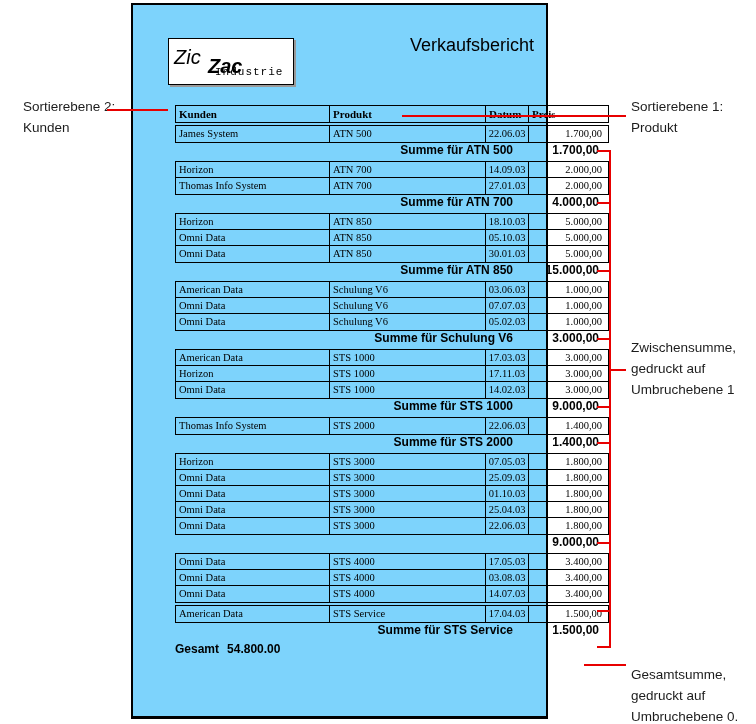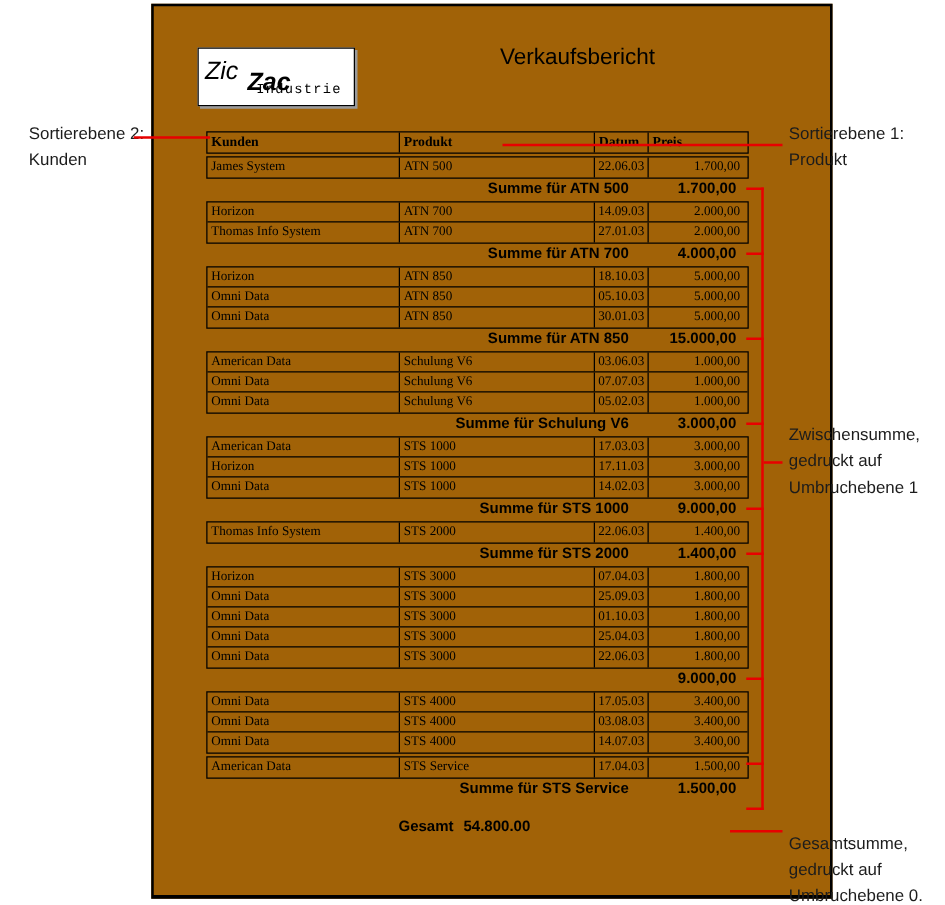--- a/index.html
+++ b/index.html
@@ -1,20 +1,20 @@
 <!DOCTYPE html>
 <html><head>
 <meta charset="utf-8">
 <style>
   html,body{margin:0;padding:0;background:#fff;}
   #wrap{position:relative;width:756px;height:724px;background:#fff;overflow:hidden;
         font-family:"Liberation Sans",sans-serif;}
 
   
-  .page{position:absolute;left:121px;top:3px;width:545px;height:716px;background:#a16207;
+  .page{position:absolute;left:131px;top:3px;width:417px;height:716px;background:#7dd3fc;
         border:2px solid #000;border-right-width:2px;border-bottom-width:3px;box-sizing:border-box;}
 
   
   .logo{position:absolute;left:35px;top:33px;width:124px;height:45px;border:1px solid #000;
         box-shadow:2px 2px 0 #9a9a9a;background:#fff;}
   .logo-zic{position:absolute;left:5px;top:7px;font:italic 20px "Liberation Sans",sans-serif;color:#000;}
   .logo-zac{position:absolute;left:39px;top:16px;font:italic 600 20px "Liberation Sans",sans-serif;color:#000;}
   .logo-industrie{position:absolute;left:46px;top:3px;font:11px "Liberation Mono",monospace;
         letter-spacing:1px;color:#000;margin-top:24px;}
 
@@ -29,21 +29,21 @@
      font:10.5px/13px "Liberation Serif",serif;color:#000;box-sizing:border-box;}
   .c:last-child{border-right:none;}
   .c-datum{text-align:center;padding-left:0;}
   .c-preis{text-align:right;padding-right:6px;padding-left:0;}
   .group{border:1px solid #000;margin-top:2px;box-sizing:border-box;}
   .row{height:16px;border-bottom:1px solid #000;}
   .row:last-child{border-bottom:none;}
   .summe{display:flex;height:16px;align-items:flex-start;font:bold 12px "Liberation Sans",sans-serif;color:#000;}
   .summe-label{width:338px;text-align:right;white-space:nowrap;}
   .summe-amount{flex:1;text-align:right;padding-right:10px;white-space:nowrap;}
-  .gesamt{height:17px;line-height:17px;text-align:center;padding-right:21px;margin-top:15px;
+  .gesamt{height:17px;line-height:17px;text-align:left;padding-right:21px;margin-top:3px;
           font:bold 12px "Liberation Sans",sans-serif;color:#000;}
   .gesamt .ges-label{margin-right:8px;}
 
   
   .annotation{position:absolute;font:13.5px/21px "Liberation Sans",sans-serif;color:#1c1c1c;
               white-space:pre-line;}
   #ann-left{left:23px;top:96px;width:115px;}
   #ann-r1{left:631px;top:96px;width:122px;}
   #ann-r2{left:631px;top:337px;width:122px;}
   #ann-r3{left:631px;top:664px;width:124px;}
@@ -186,21 +186,21 @@
             </div>
           </div>
           <div class="summe">
             <span class="summe-label">Summe für STS 2000</span>
             <span class="summe-amount">1.400,00</span>
           </div>
           <div class="group">
             <div class="row">
               <div class="c c-kunde">Horizon</div>
               <div class="c c-produkt">STS 3000</div>
-              <div class="c c-datum">07.04.03</div>
+              <div class="c c-datum">07.05.03</div>
               <div class="c c-preis">1.800,00</div>
             </div>
             <div class="row">
               <div class="c c-kunde">Omni Data</div>
               <div class="c c-produkt">STS 3000</div>
               <div class="c c-datum">25.09.03</div>
               <div class="c c-preis">1.800,00</div>
             </div>
             <div class="row">
               <div class="c c-kunde">Omni Data</div>

